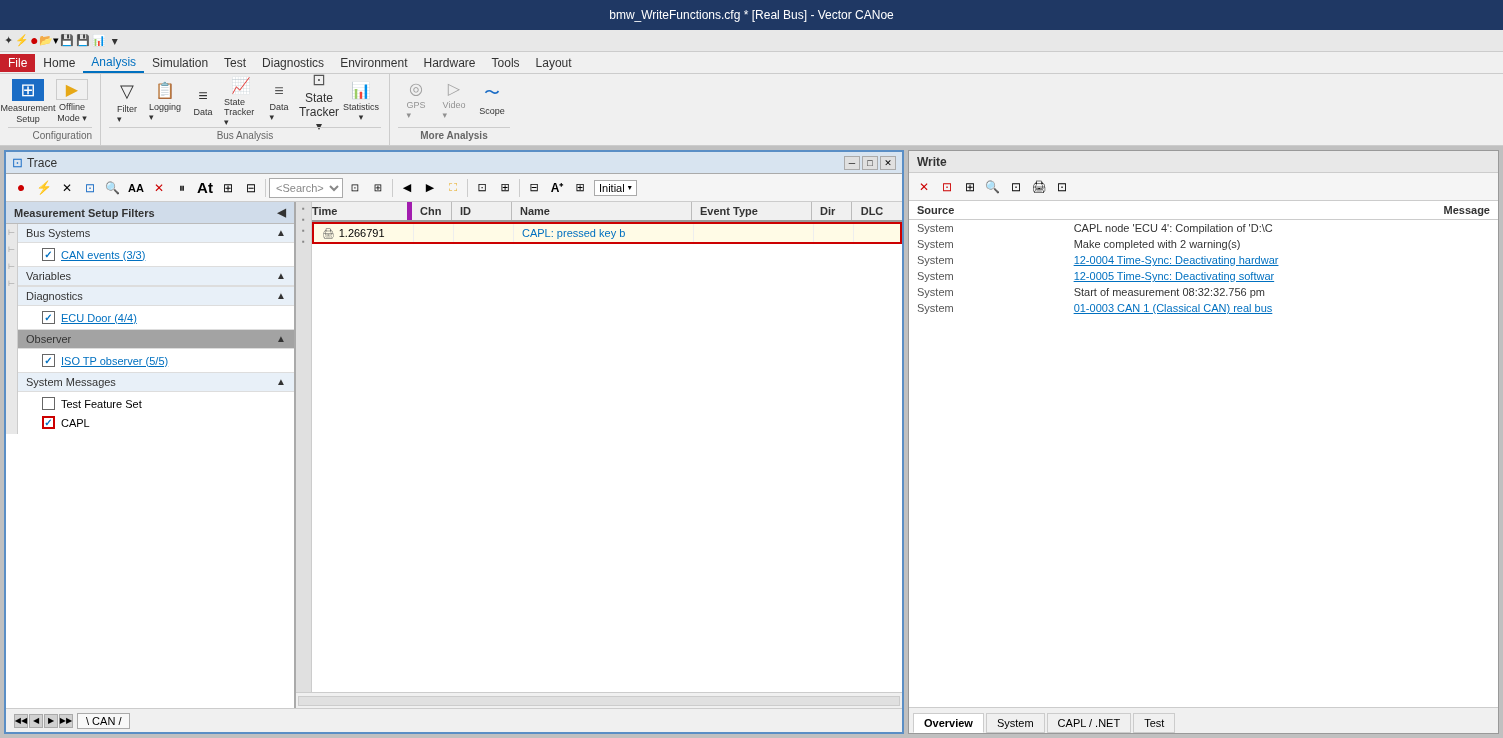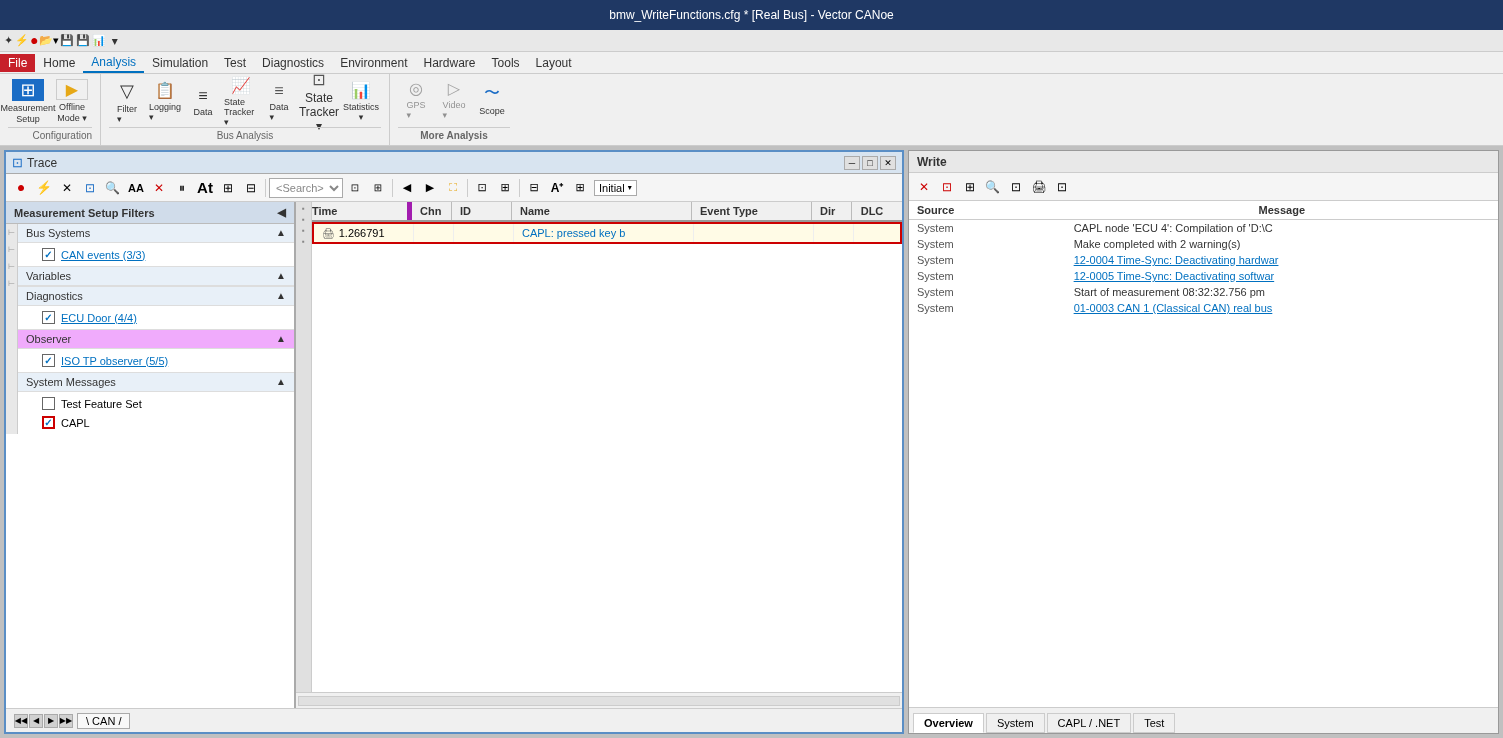--- a/index.html
+++ b/index.html
@@ -219,21 +219,21 @@
               <span>Diagnostics</span>
               <span style="font-size:10px;">▲</span>
             </div>
             <div style="padding:2px 0;">
               <div class="panel-item">
                 <div class="checkbox checked">✓</div>
                 <span class="link-text">ECU Door (4/4)</span>
               </div>
             </div>
 
-            <div style="background:#f0abfc; padding:3px 8px 3px 8px; font-size:11px; color:#333; display:flex; justify-content:space-between; border-top:1px solid #ddd; border-bottom:1px solid #ddd; cursor:pointer;">
+            <div style="background:#a3a3a3; padding:3px 8px 3px 8px; font-size:11px; color:#333; display:flex; justify-content:space-between; border-top:1px solid #ddd; border-bottom:1px solid #ddd; cursor:pointer;">
               <span>Observer</span>
               <span style="font-size:10px;">▲</span>
             </div>
             <div style="padding:2px 0;">
               <div class="panel-item">
                 <div class="checkbox checked">✓</div>
                 <span class="link-text">ISO TP observer (5/5)</span>
               </div>
             </div>
 
@@ -322,21 +322,21 @@
       <div class="write-tb-btn">⊡</div>
       <div class="write-tb-btn">🖨</div>
       <div class="write-tb-btn">⊡</div>
     </div>
 
     <div style="flex:1; overflow:auto;">
       <table style="width:100%; font-size:11px; border-collapse:collapse;">
         <thead>
           <tr>
             <th style="text-align:left; padding:3px 8px; border-bottom:1px solid #ccc; font-weight:bold; color:#333; min-width:80px;">Source</th>
-            <th style="text-align:center; padding:3px 8px; border-bottom:1px solid #ccc; font-weight:bold; color:#333;">Message</th>
+            <th style="text-align:right; padding:3px 8px; border-bottom:1px solid #ccc; font-weight:bold; color:#333;">Message</th>
           </tr>
         </thead>
         <tbody>
           <tr style="cursor:pointer;">
             <td style="padding:2px 8px; color:#555; vertical-align:top;">System</td>
             <td style="padding:2px 8px; color:#333;">CAPL node 'ECU 4': Compilation of 'D:\C</td>
           </tr>
           <tr style="cursor:pointer;">
             <td style="padding:2px 8px; color:#555; vertical-align:top;">System</td>
             <td style="padding:2px 8px; color:#333;">Make completed with 2 warning(s)</td>

